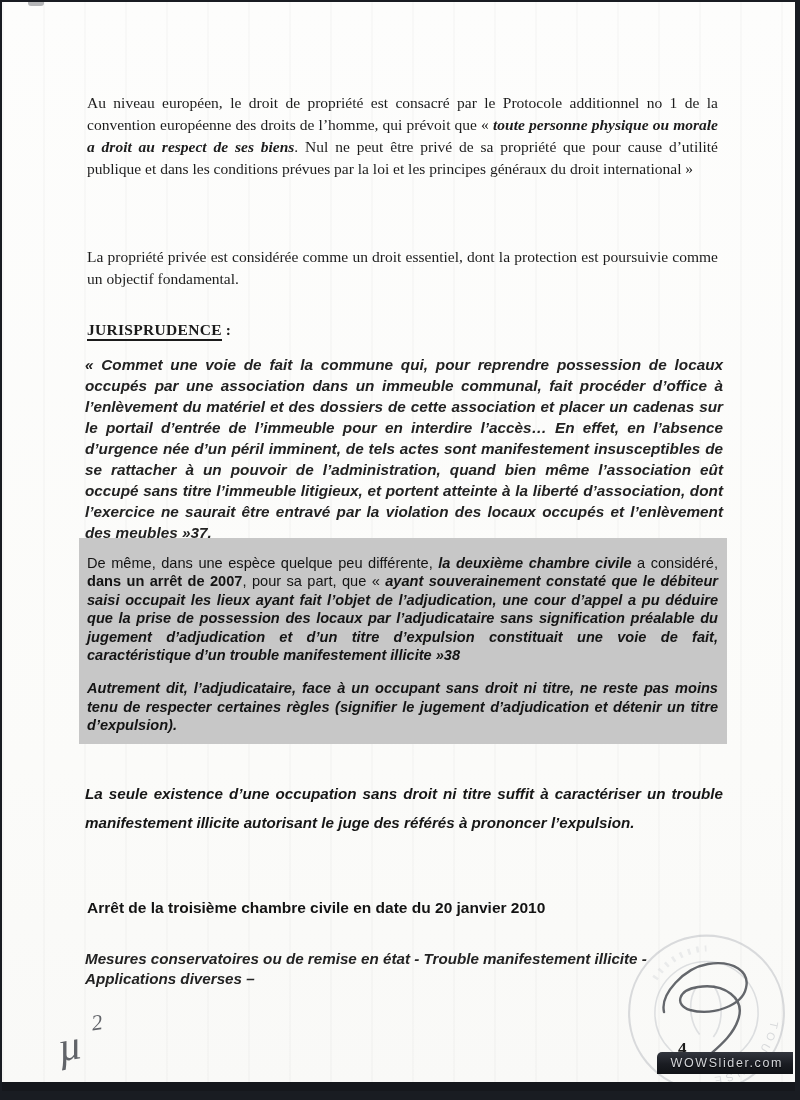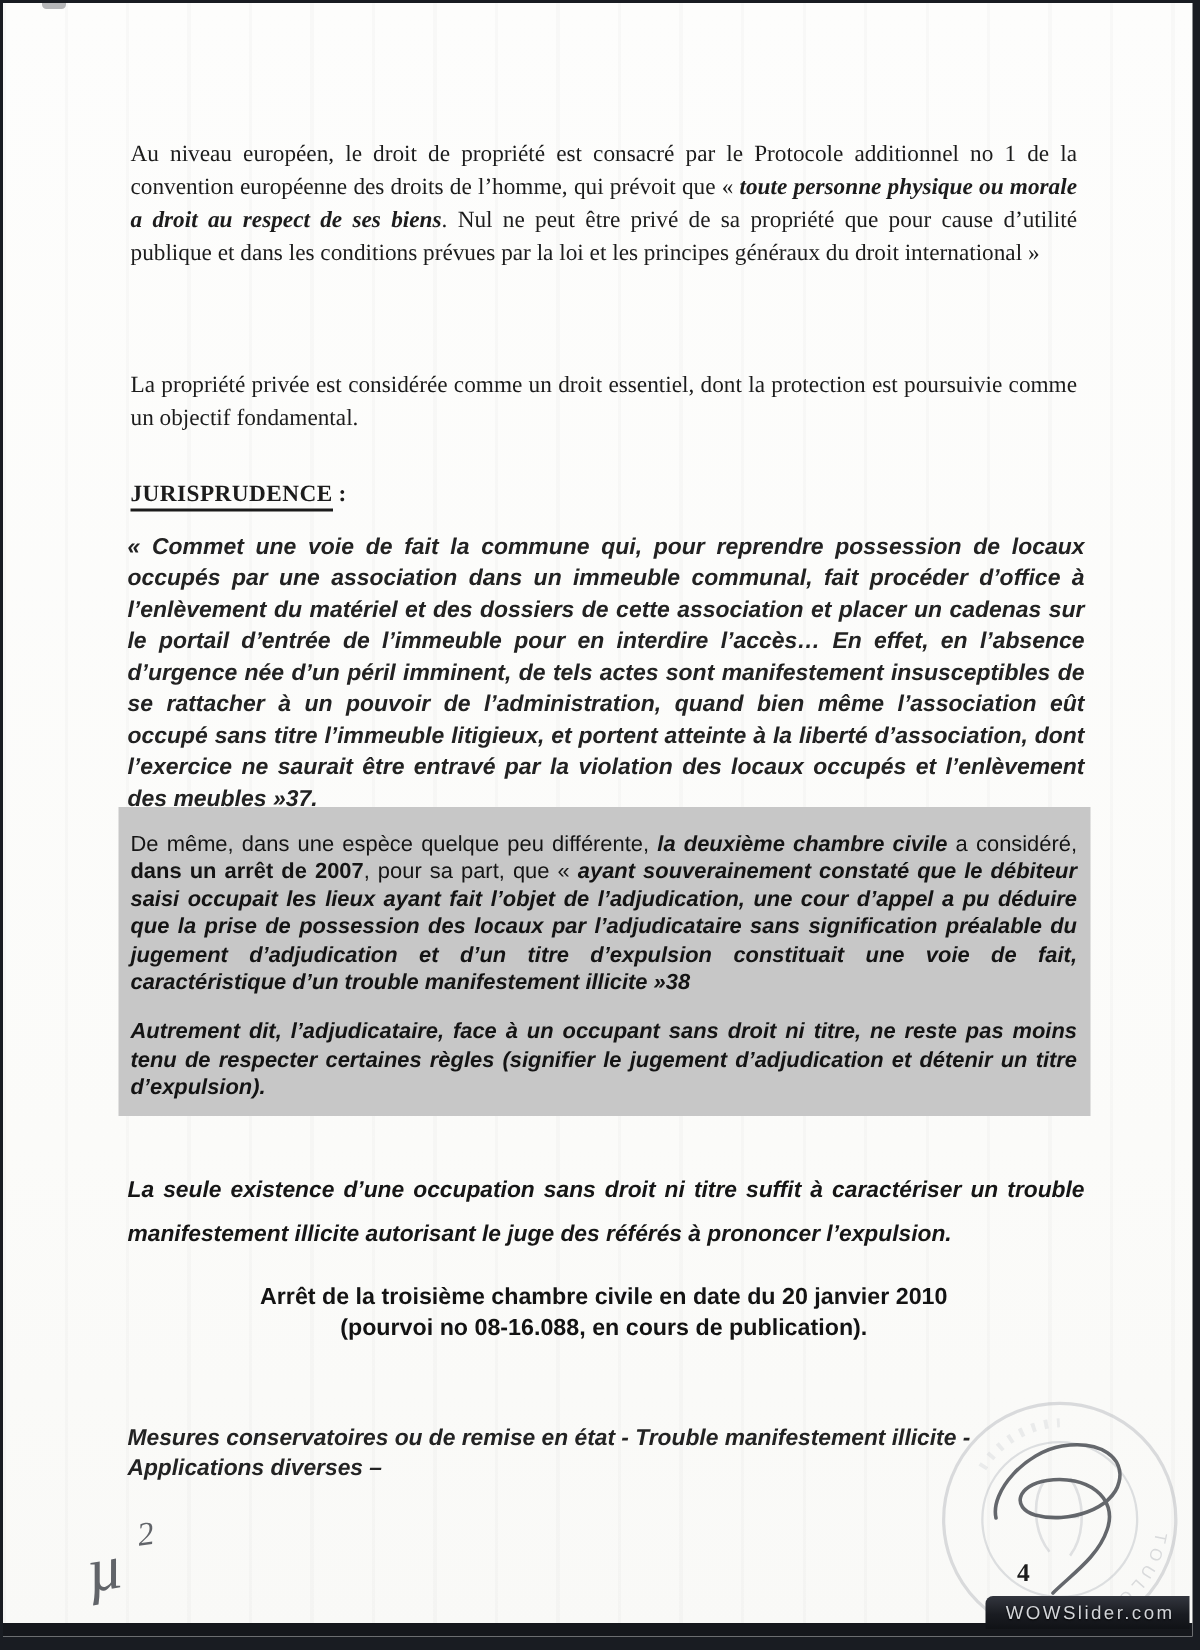--- a/index.html
+++ b/index.html
@@ -19,27 +19,27 @@
   .justify{text-align:justify;}
   .bi{font-weight:bold;font-style:italic;}
   .it{font-style:italic;font-weight:bold;}
   .b{font-weight:bold;}
   p{margin:0;}
   .heading-word{font-weight:bold;border-bottom:2px solid #1b1b1b;padding-bottom:1px;letter-spacing:.3px;text-align:center;}
   .quote{font-size:15.3px;line-height:21px;color:#222;}
   .highlight-block{background:#c7c7c7;box-shadow:0 0 0 1px #c7c7c7;}
   .hl-text{font-size:14.6px;line-height:18.4px;color:#141414;}
   .conclusion{font-size:15.2px;line-height:29px;color:#161616;}
-  .centered{text-align:center;}
+  .centered{text-align:left;margin-top:43px;}
   .arret{font-size:15.5px;line-height:21px;color:#131313;}
   .refere{font-size:15.5px;color:#131313;}
   .mesures{font-size:15.2px;line-height:20px;color:#232323;}
   .pagenum{font-size:17px;font-weight:bold;}
   .bottom-bar{position:absolute;left:0;right:0;bottom:0;height:9px;background:#15171c;}
-  .wm-tab{position:absolute;right:2px;bottom:5px;height:22px;padding:0 10px 0 14px;
+  .wm-tab{position:absolute;right:2px;bottom:17px;height:22px;padding:0 10px 0 14px;
           background:linear-gradient(180deg,#33363e 0%,#1a1c22 55%,#101216 100%);
           border-radius:5px 0 0 0;display:flex;align-items:center;justify-content:center;}
   .wm-text{font-family:"Liberation Sans", sans-serif;font-size:12.5px;color:#d3d5d9;
            letter-spacing:1.6px;text-shadow:0 1px 1px #000;}
   .stamp-wrap{position:absolute;left:612px;top:925px;width:185px;height:172px;opacity:.30;
               pointer-events:none;}
   .sig-wrap{position:absolute;left:648px;top:948px;width:120px;height:115px;opacity:.85;}
   .mark-wrap{position:absolute;left:42px;top:1002px;width:90px;height:78px;opacity:.8;}
 </style>
 </head>
@@ -61,21 +61,20 @@
 
     <div class="abs highlight-block" style="left:78px;top:537px;width:631px;padding:15px 8px 8px 7px;">
       <p class="sans justify hl-text"><span>De même, dans une espèce quelque peu différente, </span><span class="bi">la deuxième chambre civile</span><span> a considéré, </span><span class="b">dans un arrêt de 2007</span><span>, pour sa part, que « </span><span class="it">ayant souverainement constaté que le débiteur saisi occupait les lieux ayant fait l’objet de l’adjudication, </span><span class="bi">une cour d’appel a pu déduire que la prise de possession des locaux par l’adjudicataire sans signification préalable du jugement d’adjudication et d’un titre d’expulsion constituait une voie de fait, caractéristique d’un trouble manifestement illicite »38</span></p>
       <p class="sans justify hl-text bi" style="margin-top:15px;">Autrement dit, l’adjudicataire, face à un occupant sans droit ni titre, ne reste pas moins tenu de respecter certaines règles (signifier le jugement d’adjudication et détenir un titre d’expulsion).</p>
     </div>
 
     <p class="abs sans bi justify conclusion" style="left:83px;top:777px;width:638px;">La seule existence d’une occupation sans droit ni titre suffit à caractériser un trouble manifestement illicite autorisant le juge des référés à prononcer l’expulsion.</p>
 
     <div class="abs sans b centered arret" style="left:85px;top:852px;width:631px;">
       <div>Arrêt de la troisième chambre civile en date du 20 janvier 2010</div>
-      <div>(pourvoi no 08-16.088, en cours de publication).</div>
     </div>
 
 
     <p class="abs sans it mesures" style="left:83px;top:947px;width:585px;">Mesures conservatoires ou de remise en état - Trouble manifestement illicite - Applications diverses –</p>
 
     <div class="stamp-wrap">
       <svg viewBox="0 0 200 200" width="185" height="172">
         <circle cx="100" cy="100" r="90" fill="none" stroke="#8e939d" stroke-width="2.5"></circle>
         <circle cx="100" cy="100" r="60" fill="none" stroke="#9aa0aa" stroke-width="1.8"></circle>
         <path id="stampArc" d="M 175,100 A 75,75 0 0 1 100,175" fill="none"></path>

